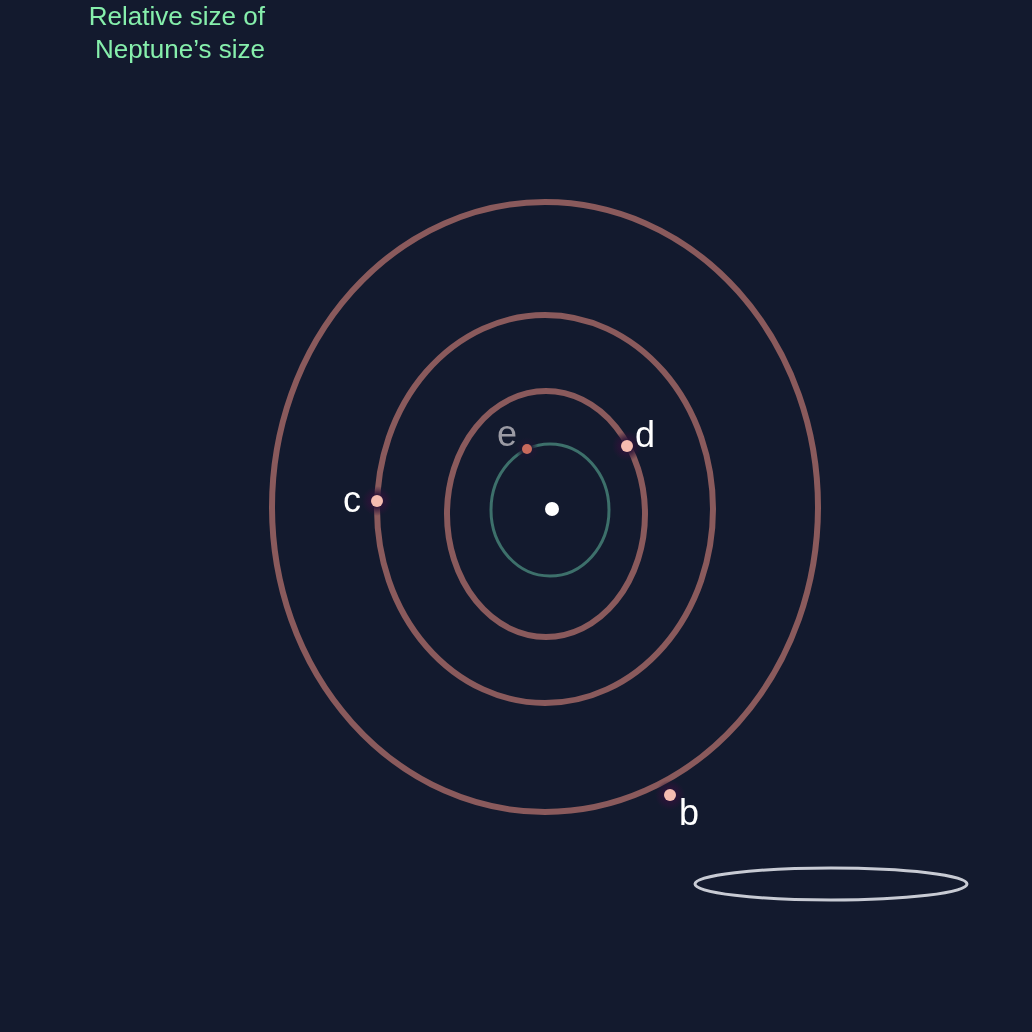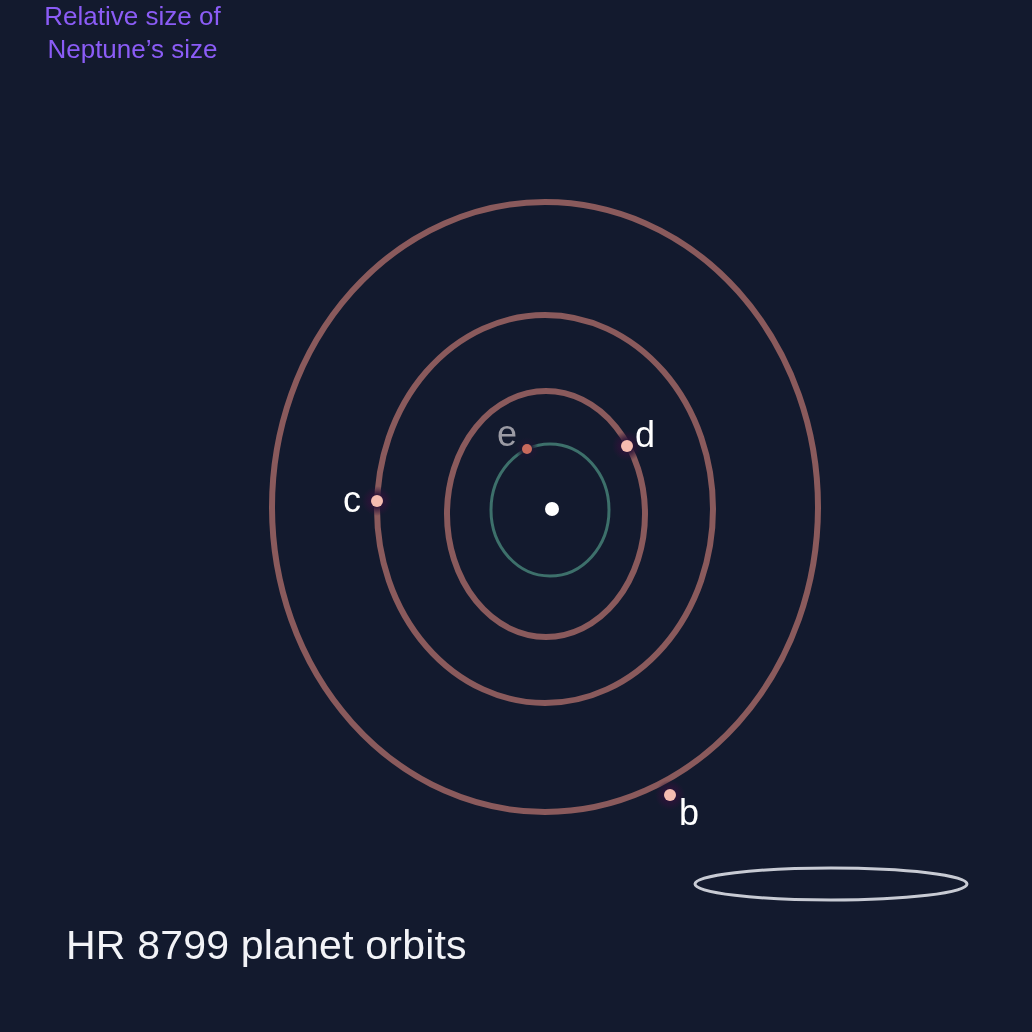--- a/index.html
+++ b/index.html
@@ -2,22 +2,22 @@
 <html><head>
 <meta charset="utf-8">
 <style>
   html,body{margin:0;padding:0;background:#0f1529;}
   body{width:1032px;height:1032px;overflow:hidden;
        font-family:"Liberation Sans","DejaVu Sans",sans-serif;}
   #stage{position:relative;width:1032px;height:1032px;background:#131a2e;}
   #sky{position:absolute;left:0;top:0;width:1032px;height:1032px;display:block;}
   .lbl{position:absolute;white-space:nowrap;line-height:1;}
   #title{left:66px;top:925px;font-size:41px;color:#f2f3f7;letter-spacing:.2px;}
-  #legend-caption{left:700px;top:916px;width:265px;text-align:center;
-                  font-size:26px;line-height:33px;color:#8b5cf6;}
+  #legend-caption{left:700px;top:916px;width:265px;text-align:right;
+                  font-size:26px;line-height:33px;color:#86efac;}
   #legend-caption div{white-space:nowrap;}
   .plabel{font-size:36px;color:#ffffff;}
   #label-b{left:679px;top:795px;}
   #label-c{left:343px;top:482px;}
   #label-d{left:635px;top:417px;}
   #label-e{left:497px;top:416px;color:#9b9ba4;}
 </style>
 </head>
 <body>
 
@@ -55,20 +55,19 @@
     <circle cx="527" cy="449" r="5" fill="#c96a5c"></circle>
 
     <ellipse cx="831" cy="884" rx="136" ry="16" fill="none" stroke="#c8cbd4" stroke-width="3"></ellipse>
   </svg>
 
   <div class="lbl plabel" id="label-b">b</div>
   <div class="lbl plabel" id="label-c">c</div>
   <div class="lbl plabel" id="label-d">d</div>
   <div class="lbl plabel" id="label-e">e</div>
 
-  <div class="lbl" id="title">HR 8799 planet orbits</div>
 
   <div id="legend-caption">
     <div>Relative size of</div>
     <div>Neptune’s size</div>
   </div>
 
 </div>
 
 </body></html>

